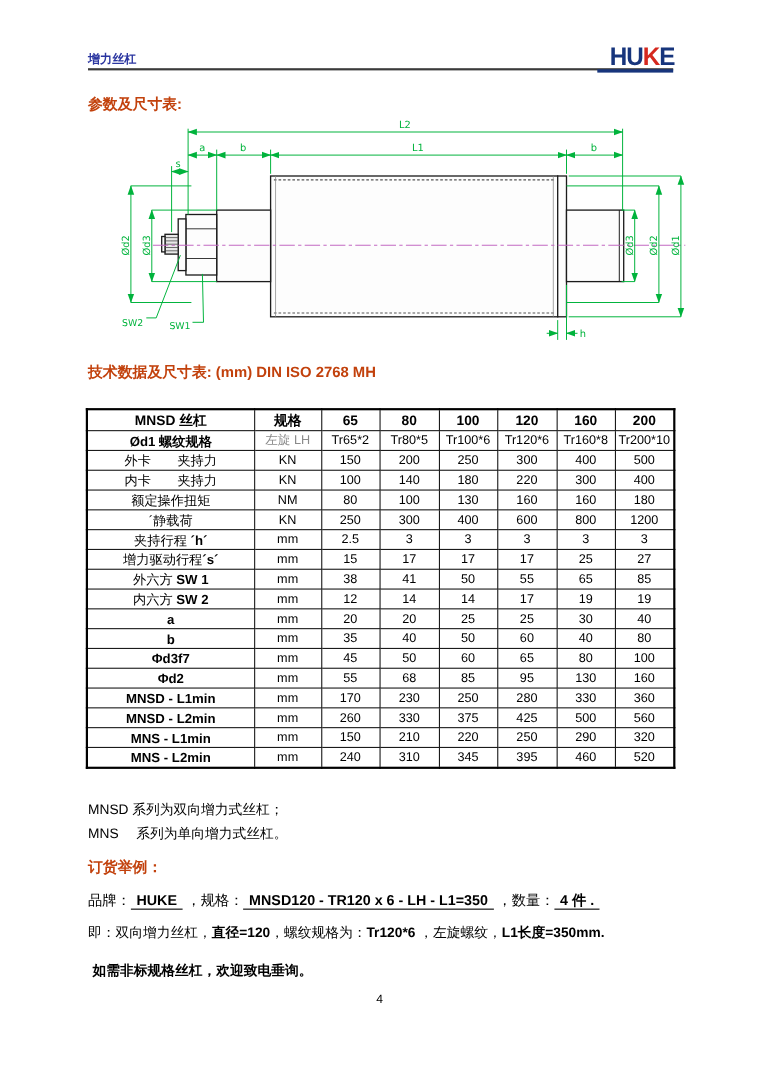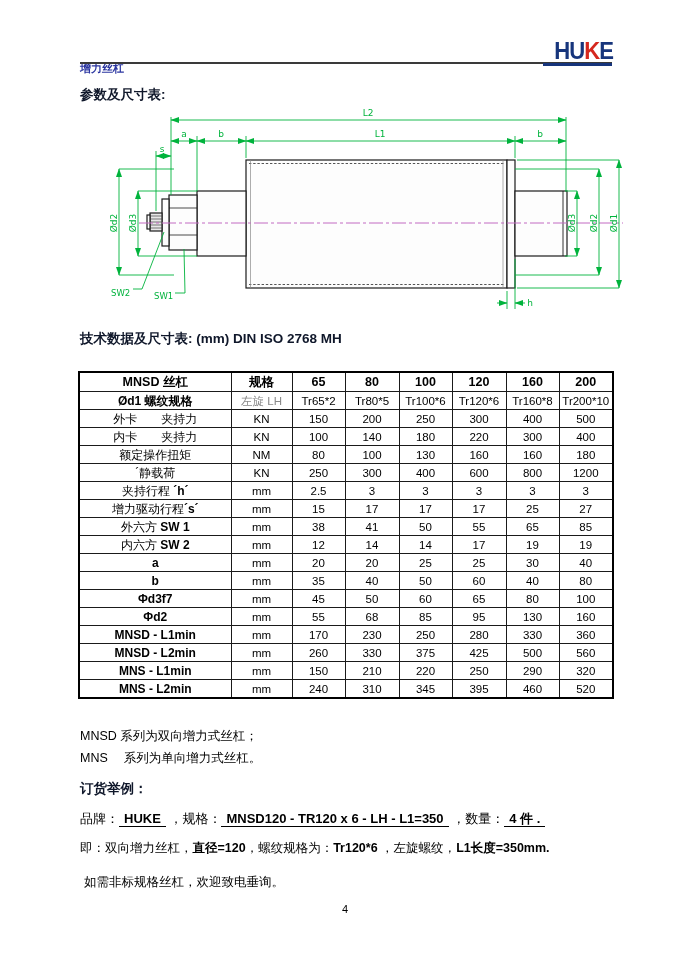--- a/index.html
+++ b/index.html
@@ -4,28 +4,28 @@
 <style>
   html,body{margin:0;padding:0;}
   body{
     width:690px;height:976px;background:#ffffff;position:relative;
     font-family:"Liberation Sans","DejaVu Sans",sans-serif;color:#000;
     overflow:hidden;
   }
   .abs{position:absolute;}
 
   
-  .doc-title{left:80px;top:46px;font-size:11px;font-weight:bold;color:#2a35a0;margin-top:15px;}
+  .doc-title{left:80px;top:46px;font-size:11px;font-weight:bold;color:#2a35a0;}
   .header-rule{left:80px;top:62px;width:532px;height:1.5px;background:#3a3a3a;}
   .logo{left:543px;top:38px;width:70px;text-align:right;font-size:23px;font-weight:800;
         letter-spacing:-1px;transform:scaleX(.96);transform-origin:right;}
   .logo .blue{color:#17357c;} .logo .red{color:#d5281e;}
   .logo-rule{left:543px;top:63px;width:69px;height:2.5px;background:#17357c;}
 
-  .h2{font-size:13.5px;font-weight:bold;color:#0f172a;}
+  .h2{font-size:13.5px;font-weight:bold;color:#c2410c;}
   .params-title{left:80px;top:86px;}
   .tech-title{left:80px;top:330px;}
   .order-title{left:80px;top:780px;}
 
   
   .drawing{left:85px;top:103px;width:520px;height:218px;margin-left:24px;}
   svg text{font-family:"DejaVu Sans","Liberation Sans",sans-serif;}
 
   
   .spec-table{left:78px;top:371px;}
@@ -37,21 +37,21 @@
   td b{font-weight:bold;}
   td.gray{color:#8a8a8a;}
 
   
   .note{left:80px;font-size:12.5px;}
   .note1{top:728px;} .note2{top:750px;}
   .order-line{left:80px;top:810px;font-size:13px;}
   .order-line .uv{font-weight:bold;border-bottom:1.2px solid #000;padding:0 5px;}
   .desc-line{left:80px;top:840px;font-size:12.5px;}
   .desc-line b{font-weight:bold;}
-  .footer-note{left:84px;top:874px;font-size:12.5px;}
+  .footer-note{left:84px;top:874px;font-size:12.5px;font-weight:bold;}
   .page-num{left:0;top:903px;width:690px;text-align:center;font-size:11px;}
 </style>
 </head>
 <body>
 
 <div class="abs doc-title">增力丝杠</div>
 <div class="abs header-rule"></div>
 <div class="abs logo"><span class="blue">HU</span><span class="red">K</span><span class="blue">E</span></div>
 <div class="abs logo-rule"></div>
 

